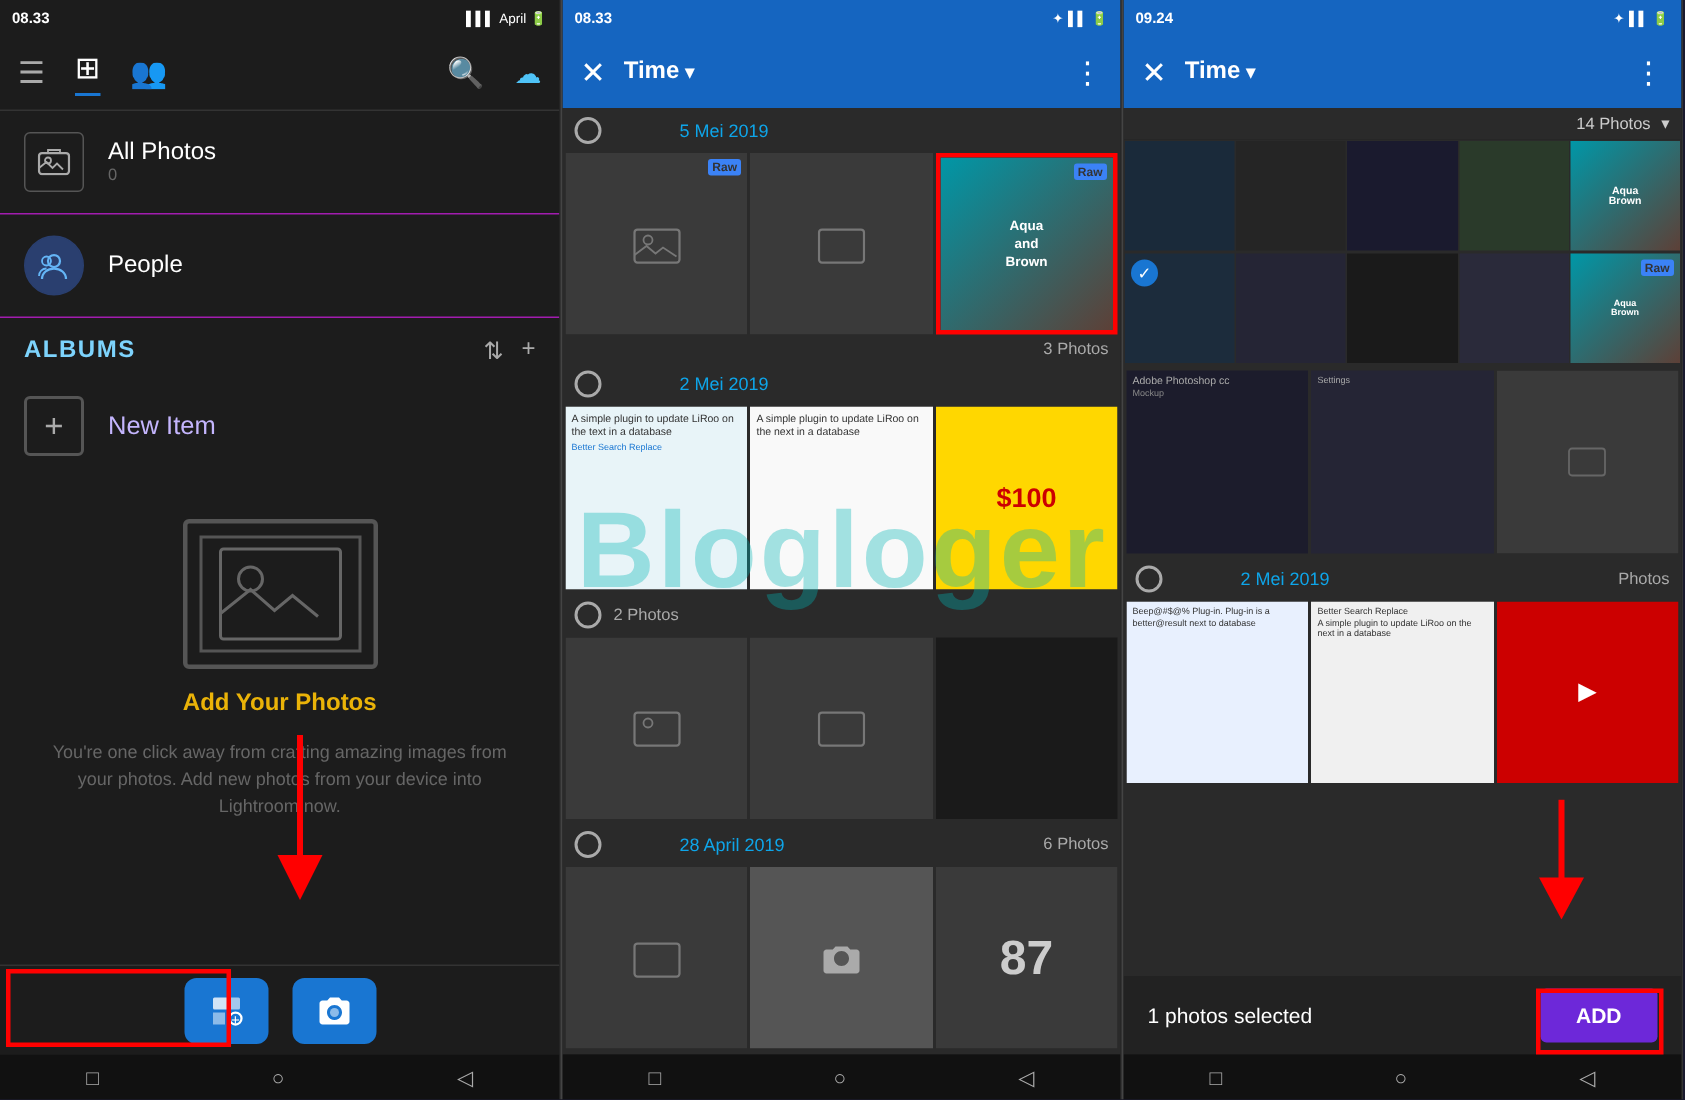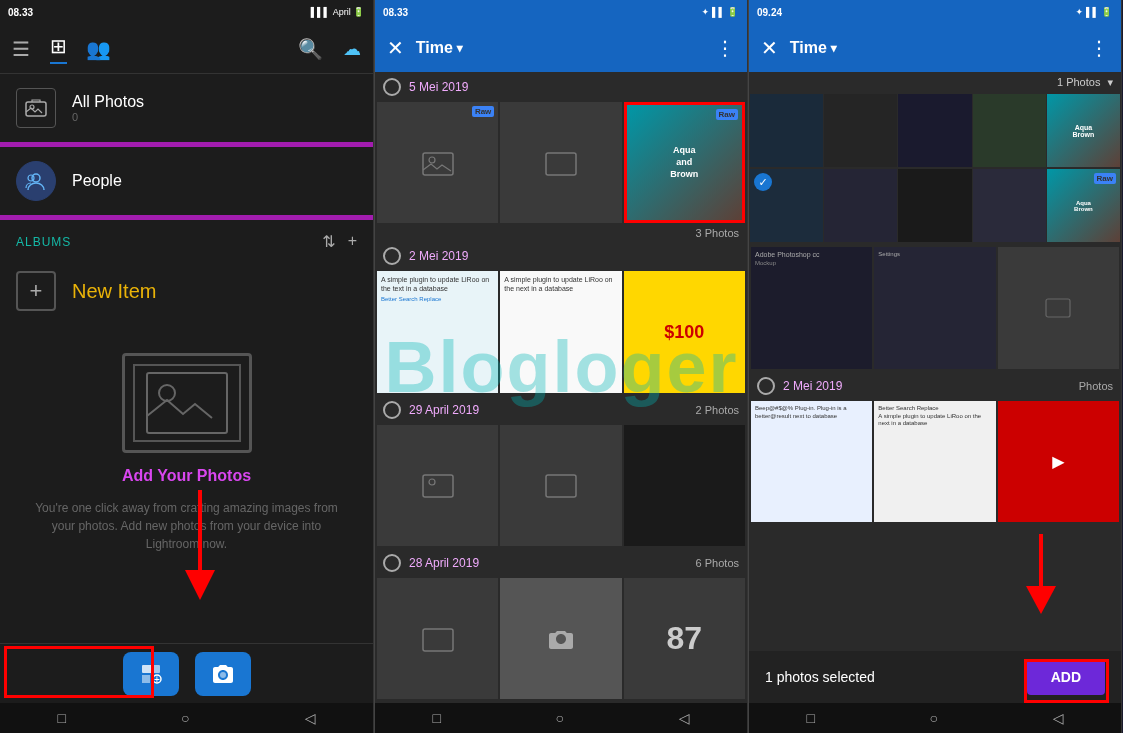--- a/index.html
+++ b/index.html
@@ -72,21 +72,21 @@
     .nav-icon { color: #aaa; font-size: 20px; cursor: pointer; }
     .nav-icon.active { color: #fff; border-bottom: 2px solid #1976d2; padding-bottom: 4px; }
 
     .screen1-content { flex: 1; overflow-y: auto; background: #1c1c1c; }
 
     .menu-item {
       display: flex;
       align-items: center;
       padding: 14px 16px;
       gap: 16px;
-      border-bottom: 5px solid #a21caf;
+      border-bottom: 1px solid #a21caf;
       cursor: pointer;
     }
     .menu-icon {
       width: 40px;
       height: 40px;
       border: 1px solid #555;
       border-radius: 4px;
       display: flex;
       align-items: center;
       justify-content: center;
@@ -102,39 +102,39 @@
     }
     .menu-label { color: #fff; font-size: 16px; font-weight: 500; }
     .menu-sub { color: #666; font-size: 11px; }
 
     .albums-header {
       display: flex;
       align-items: center;
       justify-content: space-between;
       padding: 12px 16px 8px;
     }
-    .albums-title { color: #14b8a6; font-size: 12px; letter-spacing: 1px; font-weight: 400; }
+    .albums-title { color: #7dd3fc; font-size: 16px; letter-spacing: 1px; font-weight: 700; }
     .albums-actions { display: flex; gap: 12px; }
     .albums-actions span { color: #aaa; font-size: 16px; cursor: pointer; }
 
     .new-item-row {
       display: flex;
       align-items: center;
       padding: 12px 16px;
       gap: 16px;
       cursor: pointer;
     }
     .add-circle {
       width: 40px; height: 40px;
       border: 2px solid #555;
       border-radius: 4px;
       display: flex; align-items: center; justify-content: center;
       color: #aaa; font-size: 22px;
     }
-    .new-item-label { color: #eab308; font-size: 20px; }
+    .new-item-label { color: #c4b5fd; font-size: 17px; }
 
     .empty-state {
       display: flex;
       flex-direction: column;
       align-items: center;
       justify-content: center;
       padding: 30px 24px 20px;
       gap: 14px;
     }
     .empty-photo-icon {
@@ -143,21 +143,21 @@
       border-radius: 4px;
       position: relative;
       display: flex; align-items: center; justify-content: center;
     }
     .empty-photo-icon::before {
       content: '';
       position: absolute;
       top: 8px; left: 8px; right: 8px; bottom: 8px;
       border: 2px solid #555;
     }
-    .empty-title { color: #d946ef; font-size: 16px; font-weight: 600; text-align: center; }
+    .empty-title { color: #eab308; font-size: 16px; font-weight: 600; text-align: center; }
     .empty-desc { color: #666; font-size: 12px; text-align: center; line-height: 1.5; }
 
     
     .screen1-bottom {
       height: 60px;
       background: #1c1c1c;
       border-top: 1px solid #333;
       display: flex;
       align-items: center;
       justify-content: center;
@@ -222,21 +222,21 @@
       padding: 6px 8px;
       background: #2a2a2a;
     }
     .date-circle {
       width: 18px; height: 18px;
       border: 2px solid #aaa;
       border-radius: 50%;
       margin-right: 8px;
       flex-shrink: 0;
     }
-    .date-label { color: #f0abfc; font-size: 12px; flex: 1; }
+    .date-label { color: #0ea5e9; font-size: 12px; flex: 1; margin-left: 44px; }
     .photo-count-label { color: #aaa; font-size: 11px; }
 
     .photo-grid {
       display: grid;
       grid-template-columns: repeat(3, 1fr);
       gap: 2px;
       padding: 0 2px 2px;
     }
     .photo-cell {
       aspect-ratio: 1;
@@ -499,21 +499,20 @@
       </div>
       <div class="photo-cell">
         <div style="width:100%;height:100%;background:#ffd700;display:flex;align-items:center;justify-content:center;">
           <span style="font-size:18px;font-weight:bold;color:#c00;">$100</span>
         </div>
       </div>
     </div>
 
     <div class="date-header">
       <div class="date-circle"></div>
-      <span class="date-label">29 April 2019</span>
       <span class="photo-count-label">2 Photos</span>
     </div>
     <div class="photo-grid">
       <div class="photo-cell">
         <div class="photo-placeholder">
           <svg width="32" height="26" viewBox="0 0 32 26" fill="none">
             <rect x="1" y="3" width="30" height="22" rx="2" stroke="#777" stroke-width="1.5" fill="none"></rect>
             <circle cx="10" cy="10" r="3" stroke="#777" stroke-width="1.2" fill="none"></circle>
           </svg>
         </div>
@@ -577,21 +576,21 @@
     <span class="header-close">✕</span>
     <span class="header-title">
       <span>Time</span>
       <span style="font-size:12px;">▾</span>
     </span>
     <span class="header-more">⋮</span>
   </div>
 
   <div class="photos-count-bar">
     <span class="photos-count-text">
-      <span>1 Photos</span>
+      <span>14 Photos</span>
       <span style="margin-left:4px;">▾</span>
     </span>
   </div>
 
   <div class="photo-grid-container">
 
     <div style="display:grid;grid-template-columns:repeat(5,1fr);gap:1px;padding:1px;">
       <div style="aspect-ratio:1;background:#1a2a3a;"></div>
       <div style="aspect-ratio:1;background:#252525;"></div>
       <div style="aspect-ratio:1;background:#1a1a2e;"></div>

